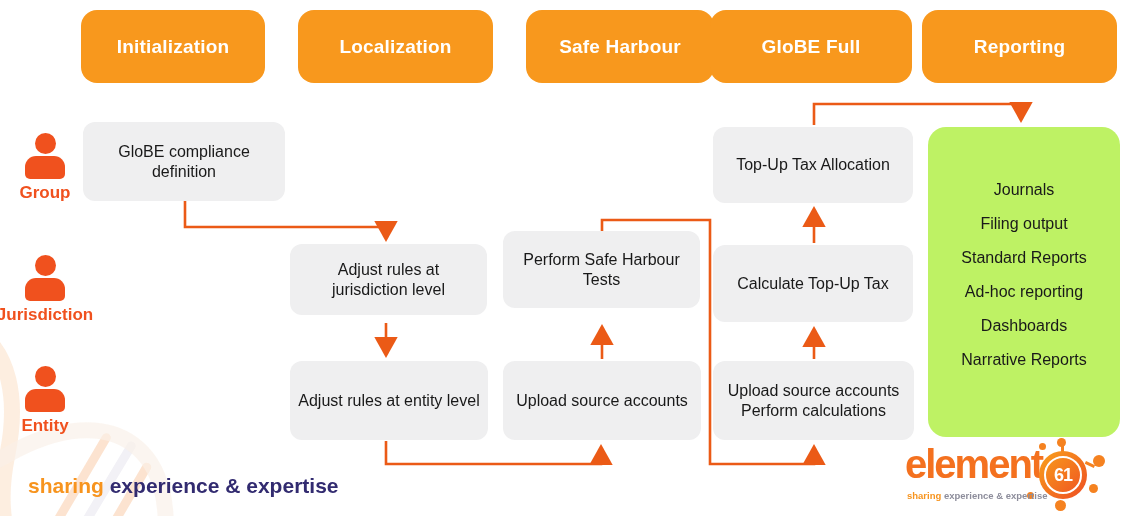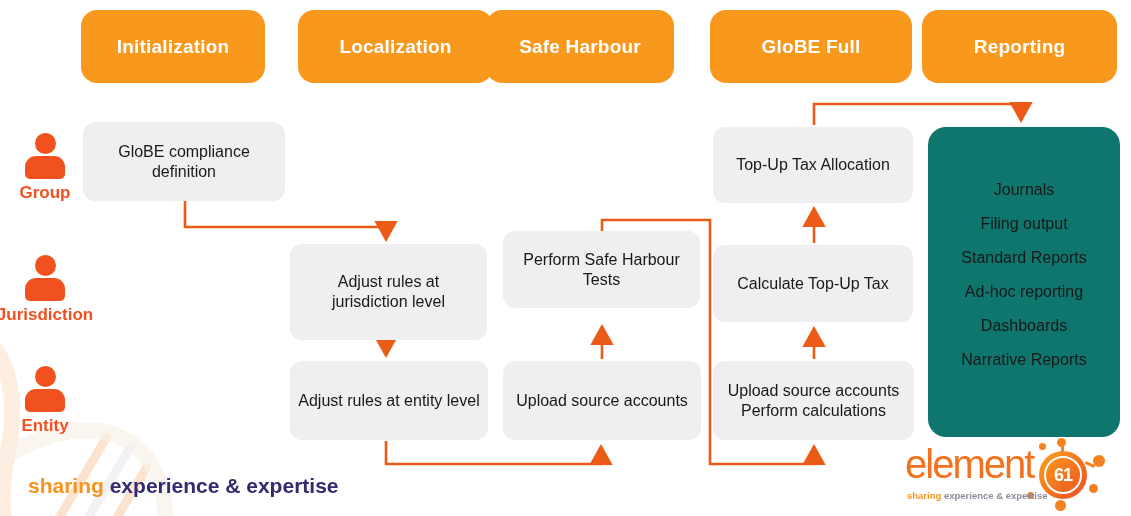--- a/index.html
+++ b/index.html
@@ -18,41 +18,41 @@
   }
   
   .gbox{
     position:absolute;background:#EFEFF0;border-radius:12px;color:#191919;
     font-size:16px;line-height:1.25;display:flex;flex-direction:column;
     align-items:center;justify-content:center;text-align:center;z-index:2;padding:17px 6px;
     box-sizing:border-box;
   }
   
   #reporting-box{
-    position:absolute;left:928px;top:127px;width:192px;height:310px;background:#0f766e;
+    position:absolute;left:928px;top:127px;width:192px;height:310px;background:#bef264;
     border-radius:18px;display:flex;flex-direction:column;align-items:center;
     justify-content:center;gap:16px;z-index:2;padding-bottom:14px;box-sizing:border-box;
   }
   #reporting-box .ritem{font-size:16px;color:#191919;}
   
   .person{position:absolute;left:45px;transform:translateX(-50%);width:120px;
     display:flex;flex-direction:column;align-items:center;z-index:2;}
   .p-head{width:21px;height:21px;border-radius:50%;background:#F0511E;}
   .p-body{width:40px;height:23px;margin-top:2px;border-radius:11px 11px 5px 5px;background:#F0511E;}
   .p-label{margin-top:4px;font-weight:bold;font-size:17px;color:#F0511E;white-space:nowrap;}
   
   #arrows{position:absolute;left:0;top:0;z-index:1;}
   
   #tagline{position:absolute;left:28px;top:474px;font-size:21px;font-weight:bold;z-index:2;white-space:nowrap;}
   #tagline .t-orange{color:#F7941E;}
   #tagline .t-navy{color:#322B70;}
   
   #logo{position:absolute;left:905px;top:444px;width:220px;height:70px;z-index:2;}
   #logo .wordrow{position:absolute;left:0;top:0;display:flex;align-items:center;}
-  #logo .word{font-size:40px;font-weight:normal;color:#F4711F;letter-spacing:-2px;line-height:1;}
+  #logo .word{font-size:40px;font-weight:bold;color:#F4711F;letter-spacing:-2px;line-height:1;}
   .l-circle{
     position:absolute;left:134px;top:7px;width:48px;height:48px;border-radius:50%;
     background:linear-gradient(135deg,#F9A11B 0%,#EE4D23 100%);
     display:flex;align-items:center;justify-content:center;
   }
   .l-circle .inner{
     width:38px;height:38px;border-radius:50%;border:2.5px solid #fff;
     display:flex;align-items:center;justify-content:center;box-sizing:border-box;
   }
   .l-circle .n61{color:#fff;font-weight:bold;font-size:18px;letter-spacing:-1px;}
@@ -107,21 +107,21 @@
       <path d="M602,359 L602,328" marker-end="url(#ah)"></path>
       <path d="M602,242 L602,220 L710,220 L710,464 L814,464 L814,448" marker-end="url(#ah)"></path>
       <path d="M814,359 L814,330" marker-end="url(#ah)"></path>
       <path d="M814,243 L814,210" marker-end="url(#ah)"></path>
       <path d="M814,125 L814,104 L1021,104 L1021,119" marker-end="url(#ah)"></path>
     </g>
   </svg>
 
   <div class="phase" style="left:81px;width:184px;">Initialization</div>
   <div class="phase" style="left:298px;width:195px;">Localization</div>
-  <div class="phase" style="left:486px;width:188px;">Safe Harbour</div>
+  <div class="phase" style="left:526px;width:188px;">Safe Harbour</div>
   <div class="phase" style="left:710px;width:202px;">GloBE Full</div>
   <div class="phase" style="left:922px;width:195px;">Reporting</div>
 
   <div class="person" style="top:133px;">
     <div class="p-head"></div>
     <div class="p-body"></div>
     <div class="p-label">Group</div>
   </div>
   <div class="person" style="top:255px;">
     <div class="p-head"></div>
@@ -130,21 +130,21 @@
   </div>
   <div class="person" style="top:366px;">
     <div class="p-head"></div>
     <div class="p-body"></div>
     <div class="p-label">Entity</div>
   </div>
 
   <div class="gbox" style="left:83px;top:122px;width:202px;height:79px;padding:0 18px;">
     <div>GloBE compliance definition</div>
   </div>
-  <div class="gbox" style="left:290px;top:244px;width:197px;height:96px;padding:4px 30px;">
+  <div class="gbox" style="left:290px;top:244px;width:197px;height:71px;padding:4px 30px;">
     <div>Adjust rules at jurisdiction level</div>
   </div>
   <div class="gbox" style="left:290px;top:361px;width:198px;height:79px;">
     <div>Adjust rules at entity level</div>
   </div>
   <div class="gbox" style="left:503px;top:231px;width:197px;height:77px;padding:0 10px;">
     <div>Perform Safe Harbour Tests</div>
   </div>
   <div class="gbox" style="left:503px;top:361px;width:198px;height:79px;">
     <div>Upload source accounts</div>

